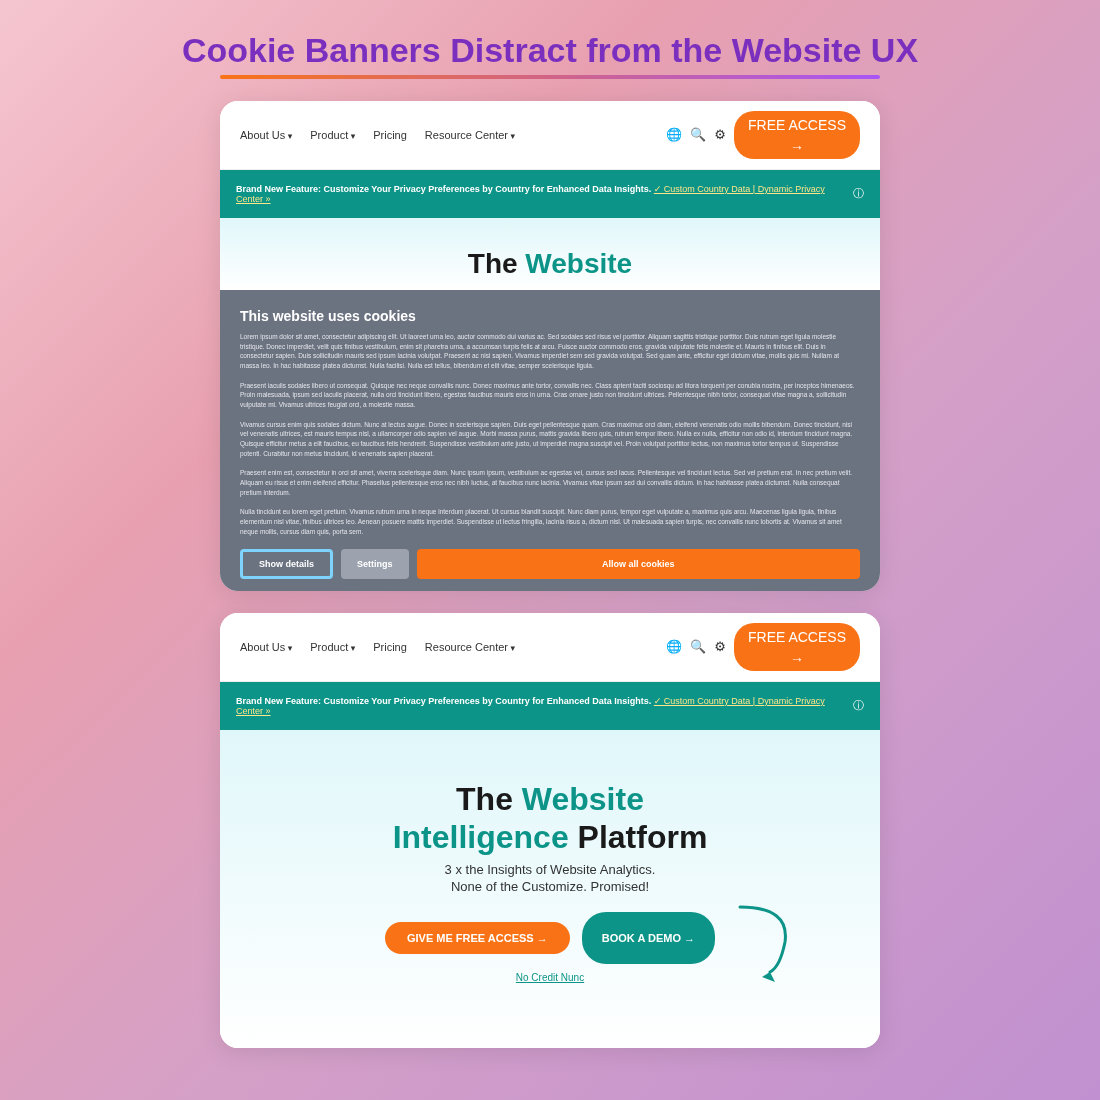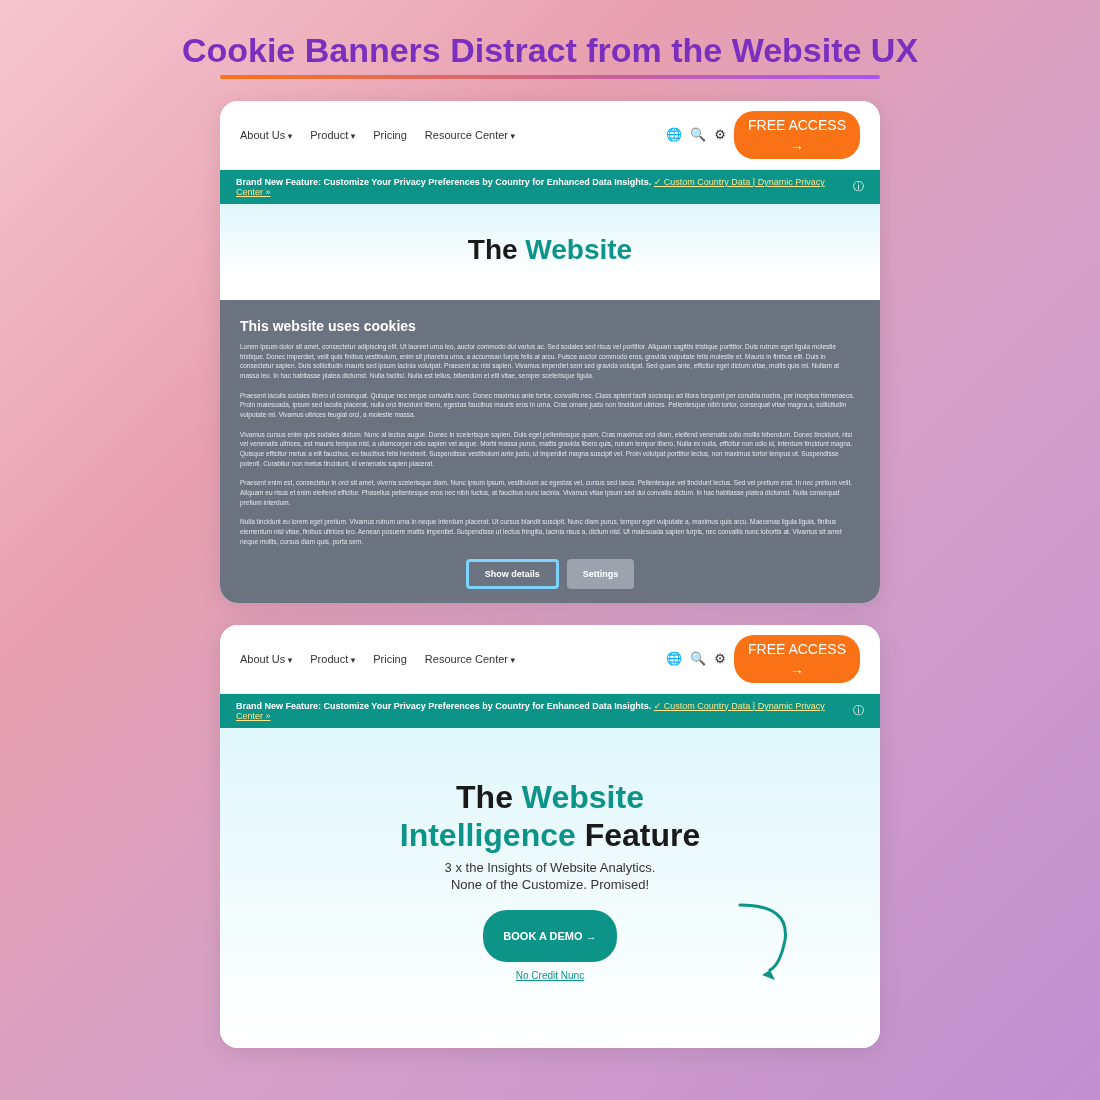--- a/index.html
+++ b/index.html
@@ -84,21 +84,21 @@
       align-items: center;
       gap: 4px;
       flex-direction: column;
     }
 
     
     .teal-banner {
       background: #0d9488;
       color: white;
       font-size: 9px;
-      padding: 7px 16px;
+      padding: 14px 16px;
       display: flex;
       align-items: center;
       justify-content: space-between;
     }
     .teal-banner-text strong { font-weight: 700; }
     .teal-banner-text .link { color: #fde68a; text-decoration: underline; cursor: pointer; }
     .teal-banner-close { font-size: 11px; cursor: pointer; color: white; }
 
     
     .hero-area {
@@ -110,21 +110,20 @@
       font-size: 28px;
       font-weight: 700;
       color: #1a1a1a;
     }
     .hero-title .accent { color: #0d9488; }
 
     
     .cookie-overlay {
       background: #6b7280;
       padding: 18px 20px 14px;
-      margin-top: 24px;
     }
     .cookie-title {
       font-size: 14px;
       font-weight: 700;
       color: white;
       margin-bottom: 8px;
     }
     .cookie-body {
       font-size: 6.5px;
       color: #e5e7eb;
@@ -271,20 +270,21 @@
     <div class="cookie-body">
       <span>Lorem ipsum dolor sit amet, consectetur adipiscing elit. Ut laoreet urna leo, auctor commodo dui varius ac. Sed sodales sed risus vel porttitor. Aliquam sagittis tristique porttitor. Duis rutrum eget ligula molestie tristique. Donec imperdiet, velit quis finibus vestibulum, enim sit pharetra urna, a accumsan turpis felis at arcu. Fuisce auctor commodo eros, gravida vulputate felis molestie et. Mauris in finibus elit. Duis in consectetur sapien. Duis sollicitudin mauris sed ipsum lacinia volutpat. Praesent ac nisi sapien. Vivamus imperdiet sem sed gravida volutpat. Sed quam ante, efficitur eget dictum vitae, mollis quis mi. Nullam at massa leo. In hac habitasse platea dictumst. Nulla facilisi. Nulla est tellus, bibendum et elit vitae, semper scelerisque ligula.</span><br><br>
       <span>Praesent iaculis sodales libero ut consequat. Quisque nec neque convallis nunc. Donec maximus ante tortor, convallis nec. Class aptent taciti sociosqu ad litora torquent per conubia nostra, per inceptos himenaeos. Proin malesuada, ipsum sed iaculis placerat, nulla orci tincidunt libero, egestas faucibus mauris eros in urna. Cras ornare justo non tincidunt ultrices. Pellentesque nibh tortor, consequat vitae magna a, sollicitudin vulputate mi. Vivamus ultrices feugiat orci, a molestie massa.</span><br><br>
       <span>Vivamus cursus enim quis sodales dictum. Nunc at lectus augue. Donec in scelerisque sapien. Duis eget pellentesque quam. Cras maximus orci diam, eleifend venenatis odio mollis bibendum. Donec tincidunt, nisi vel venenatis ultrices, est mauris tempus nisl, a ullamcorper odio sapien vel augue. Morbi massa purus, mattis gravida libero quis, rutrum tempor libero. Nulla ex nulla, efficitur non odio id, interdum tincidunt magna. Quisque efficitur metus a elit faucibus, eu faucibus felis hendrerit. Suspendisse vestibulum ante justo, ut imperdiet magna suscipit vel. Proin volutpat porttitor lectus, non maximus tortor tempus ut. Suspendisse potenti. Curabitur non metus tincidunt, id venenatis sapien placerat.</span><br><br>
       <span>Praesent enim est, consectetur in orci sit amet, viverra scelerisque diam. Nunc ipsum ipsum, vestibulum ac egestas vel, cursus sed lacus. Pellentesque vel tincidunt lectus. Sed vel pretium erat. In nec pretium velit. Aliquam eu risus et enim eleifend efficitur. Phasellus pellentesque eros nec nibh luctus, at faucibus nunc lacinia. Vivamus vitae ipsum sed dui convallis dictum. In hac habitasse platea dictumst. Nulla consequat pretium interdum.</span><br><br>
       <span>Nulla tincidunt eu lorem eget pretium. Vivamus rutrum urna in neque interdum placerat. Ut cursus blandit suscipit. Nunc diam purus, tempor eget vulputate a, maximus quis arcu. Maecenas ligula ligula, finibus elementum nisl vitae, finibus ultrices leo. Aenean posuere mattis imperdiet. Suspendisse ut lectus fringilla, lacinia risus a, dictum nisl. Ut malesuada sapien turpis, nec convallis nunc lobortis at. Vivamus sit amet neque mollis, cursus diam quis, porta sem.</span>
     </div>
     <div class="cookie-buttons">
       <button class="cookie-btn outline">Show details</button>
       <button class="cookie-btn neutral">Settings</button>
+      <button class="cookie-btn allow">Allow all cookies</button>
     </div>
   </div>
 </div>
 
 <div class="card">
 
   <div class="navbar">
     <div class="nav-links">
       <span class="nav-link has-arrow">About Us</span>
       <span class="nav-link has-arrow">Product</span>
@@ -311,28 +311,29 @@
     </div>
     <span class="teal-banner-close">ⓘ</span>
   </div>
 
   <div class="hero-area-2">
     <div class="hero-title-2">
       <span>The</span>
       <span class="teal">Website</span>
       <br>
       <span class="teal">Intelligence</span>
-      <span>Feature</span>
+      <span>Platform</span>
     </div>
     <p class="hero-subtitle">3 x the Insights of Website Analytics.</p>
     <p class="hero-subtitle">
       <span>None of the Customize.</span>
       <strong>Promised!</strong>
     </p>
     <div class="cta-row">
+      <button class="cta-btn-orange">GIVE ME FREE ACCESS →</button>
       <button class="cta-btn-teal">BOOK A DEMO →</button>
 
       <svg class="arrow-svg" width="70" height="80" viewBox="0 0 70 80">
         <path d="M 10 5 Q 60 5 55 40 Q 50 65 40 70" stroke="#0d9488" stroke-width="3" fill="none" stroke-linecap="round"></path>
         <polygon points="32,75 40,70 45,80" fill="#0d9488"></polygon>
       </svg>
     </div>
     <div class="no-credit">No Credit Nunc</div>
   </div>
 </div>

